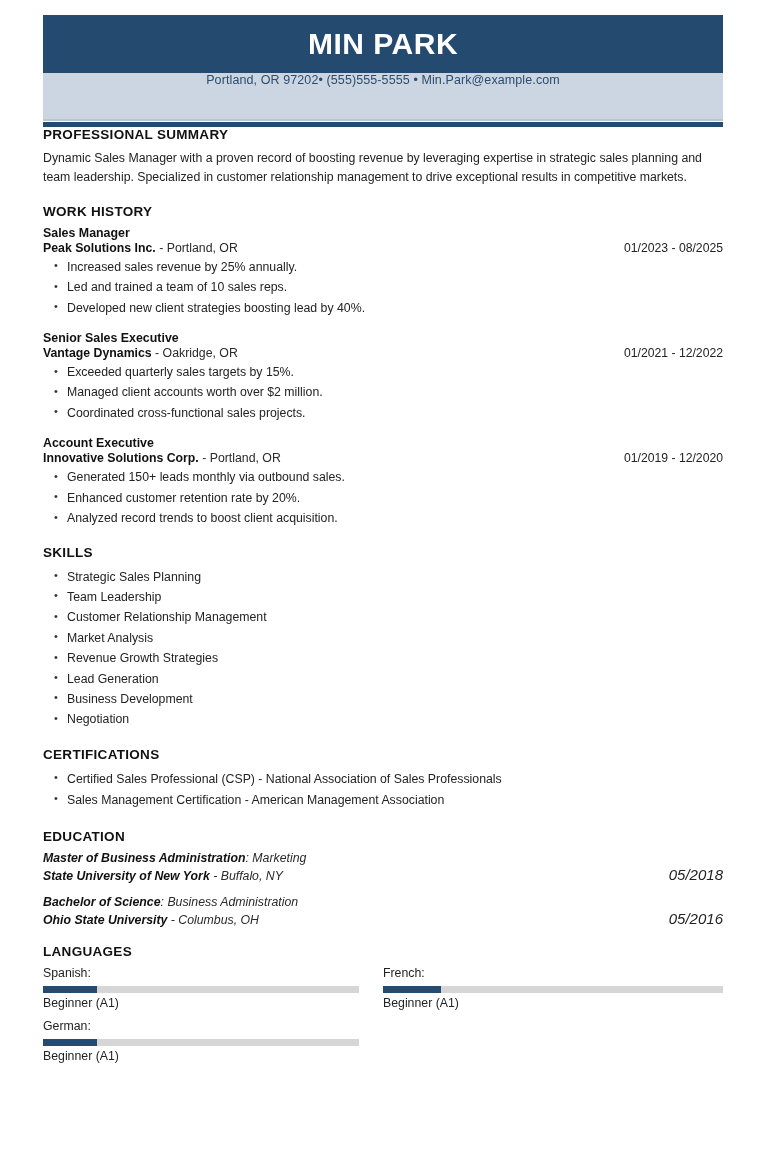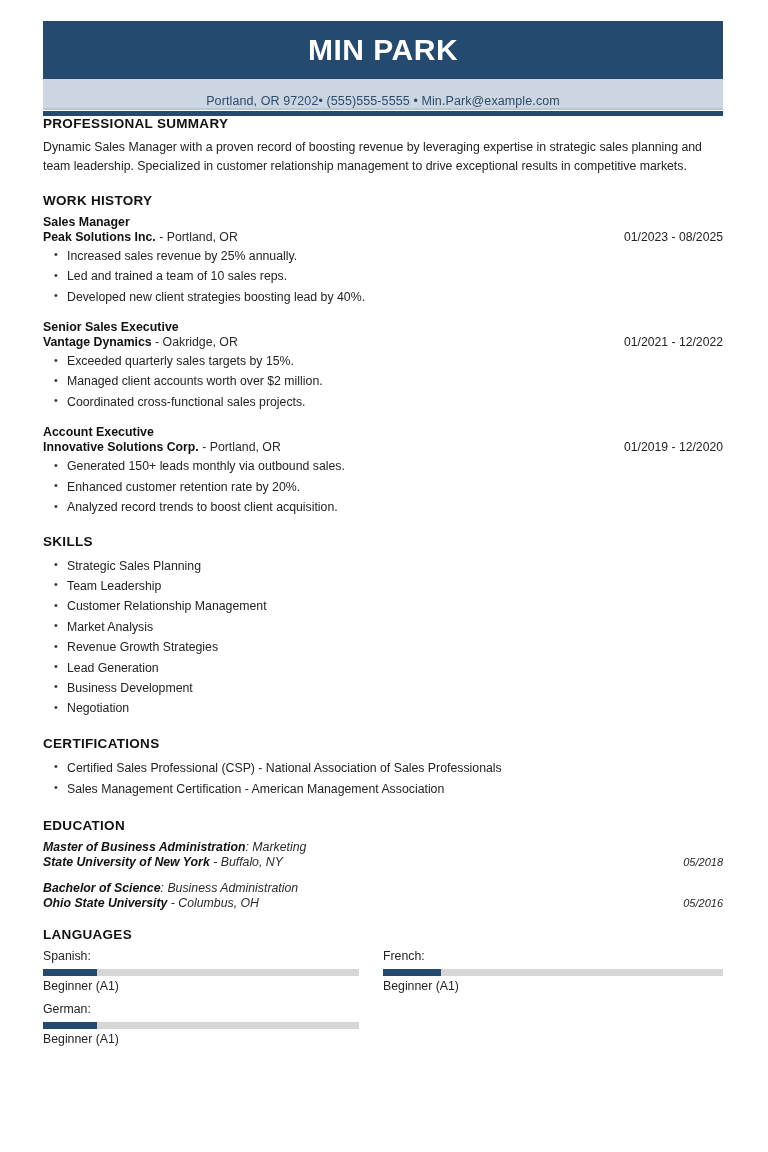--- a/index.html
+++ b/index.html
@@ -18,41 +18,41 @@
     position: relative;
     width: 768px;
     height: 1152px;
     background: #ffffff;
     box-sizing: border-box;
     padding: 0;
   }
 
   
   .header-wrap {
-    margin: 21px 45px 0 43px;
+    margin: 15px 45px 0 43px;
   }
   .name-band {
     background: #254a70;
     height: 58px;
     display: flex;
     align-items: center;
     justify-content: center;
   }
   .name-band .name {
     color: #ffffff;
     font-size: 30px;
     font-weight: bold;
     letter-spacing: 0.5px;
     line-height: 1;
   }
   .contact-band {
     background: #ccd6e2;
-    height: 29px;
-    display: flex;
-    align-items: flex-end;
+    height: 46px;
+    display: flex;
+    align-items: flex-start;
     justify-content: center;
   }
   .contact-band .contact {
     color: #2c4c6b;
     font-size: 12.5px;
     letter-spacing: 0.1px;
   }
   .rule-thin {
     height: 2px;
     background: #b9c6d6;
@@ -146,21 +146,21 @@
   }
   .edu-degree .field { font-weight: normal; color: #2a2a2a; }
   .edu-line {
     display: flex;
     justify-content: space-between;
     align-items: baseline;
     font-size: 12.3px;
   }
   .edu-school { font-weight: bold; color: #111111; }
   .edu-school .loc { font-weight: normal; color: #2a2a2a; }
-  .edu-date { color: #232323; white-space: nowrap; font-size: 11px; }
+  .edu-date { color: #232323; white-space: nowrap; font-size: 15px; }
 
   
   .lang-grid {
     display: flex;
     flex-wrap: wrap;
   }
   .lang-item {
     width: 50%;
     box-sizing: border-box;
     margin-bottom: 9px;

